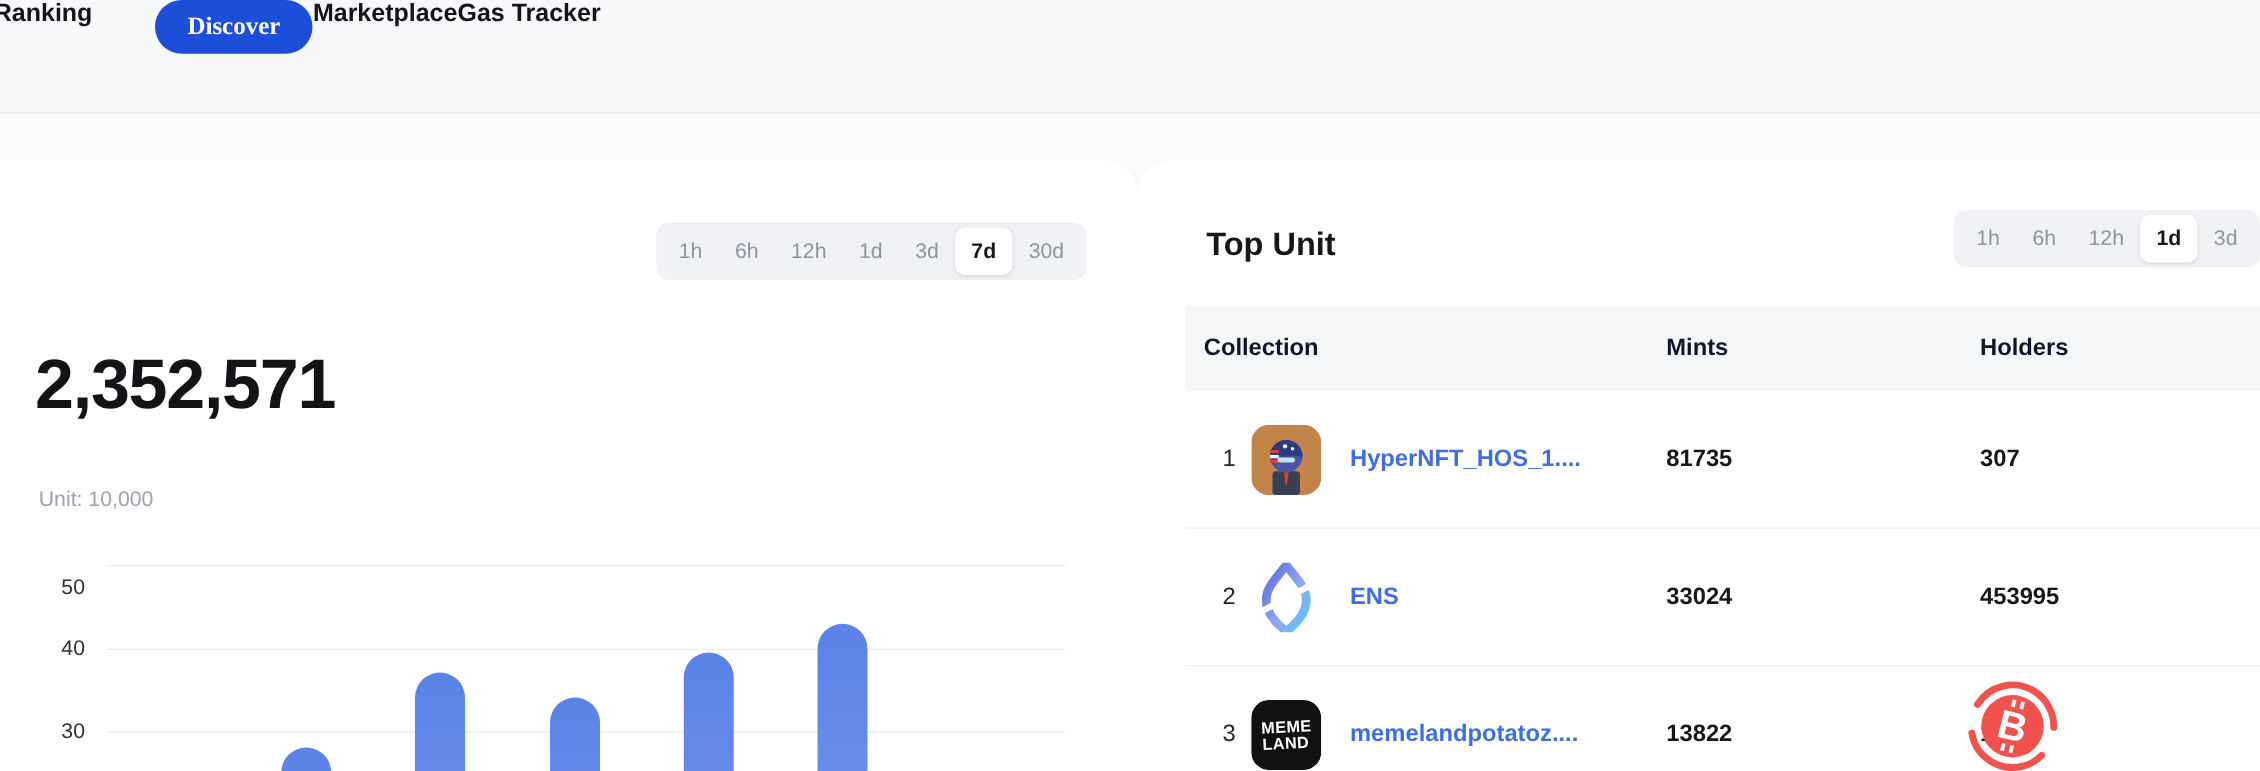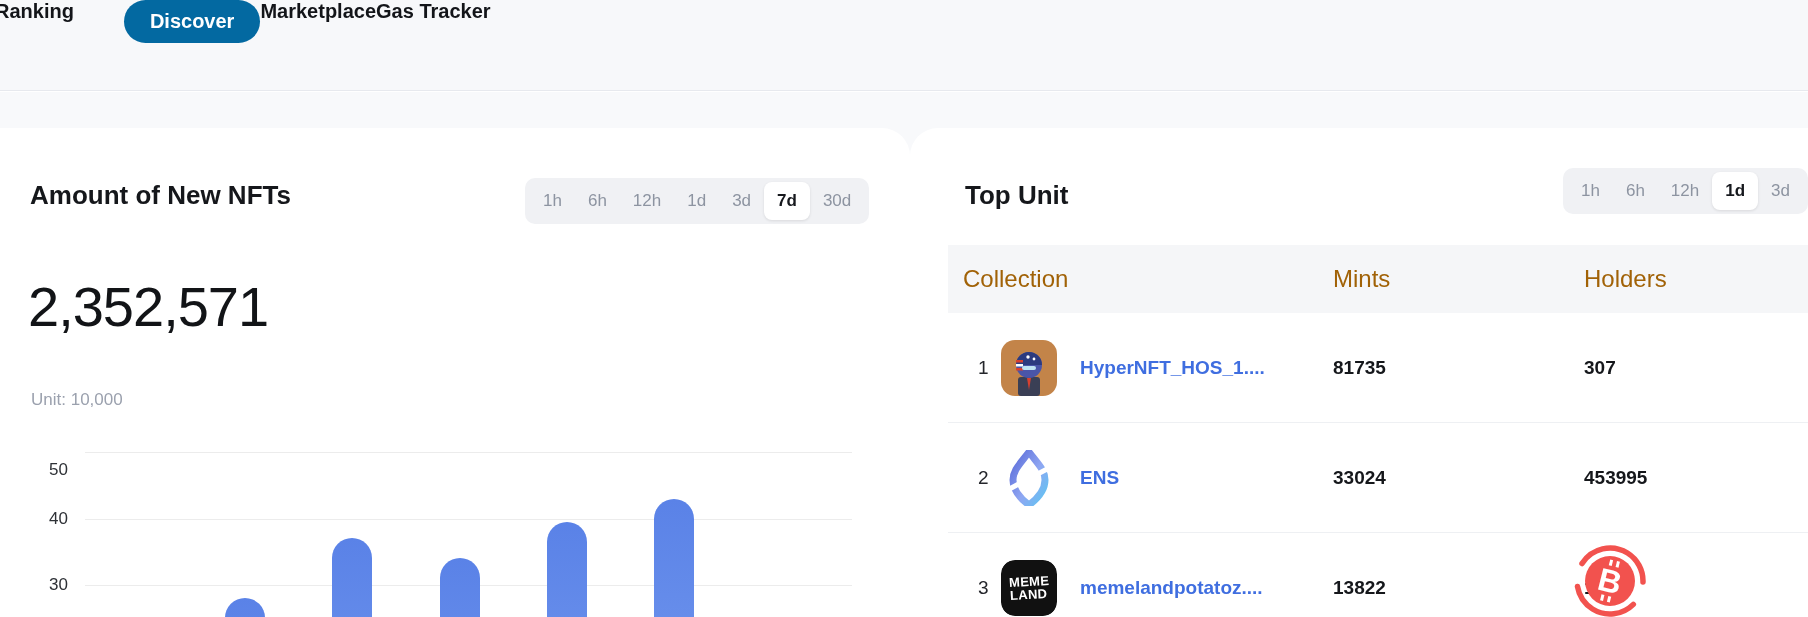--- a/index.html
+++ b/index.html
@@ -6,22 +6,22 @@
   html,body { width:1808px; height:617px; overflow:hidden; background:#fff;
               font-family:"Liberation Sans", sans-serif; color:#17191d; }
 
   
   .navbar { position:absolute; left:0; top:0; width:1808px; height:91px;
             background:#f7f8fa; border-bottom:1px solid #e7e9ee;
             display:flex; align-items:flex-start; }
   .nav-item { font-size:20px; font-weight:700; color:#131519; 
               cursor:pointer; white-space:nowrap; }
   .nav-item:first-child { margin-left:-5px; }
-  .nav-item.active { background:#0369a1; color:#fff; border-radius:22px;
-                     padding:10px 26px; margin-left:50px; }
+  .nav-item.active { background:#1d4ed8; color:#fff; border-radius:22px;
+                     padding:10px 26px; margin-left:50px;font-family:Liberation Serif, serif; }
   .hero-band { position:absolute; left:0; top:92px; width:1808px; height:36px;
                background:#f8f9fb; }
 
   
   .content { position:absolute; left:0; top:128px; width:1808px; height:489px;
              background:#f8f9fb; }
   .panel { position:absolute; top:0; height:489px; background:#fff; }
   .panel-left  { left:0; width:910px; border-radius:0 28px 0 0; }
   .panel-right { left:910px; width:898px; border-radius:28px 0 0 0; }
 
@@ -34,38 +34,38 @@
                     border-radius:10px; display:flex; align-items:center; padding:0 5px; }
   .panel-left  .range-selector { left:525px; top:50px; }
   .panel-right .range-selector { left:653px; top:40px; }
   .range-item { font-size:17px; color:#8d94a1; padding:0 13px; height:38px;
                 line-height:38px; cursor:pointer; border-radius:8px; white-space:nowrap; }
   .range-item.active { background:#fff; color:#16181d; font-weight:600;
                        box-shadow:0 1px 3px rgba(0,0,0,.10); }
 
   
   .total-number { position:absolute; left:28px; top:146px; font-size:56px;
-                  font-weight:400; color:#121417; letter-spacing:-1px; }
+                  font-weight:700; color:#121417; letter-spacing:-1px; }
   .unit-label { position:absolute; left:31px; top:262px; font-size:17px; color:#9ba1ae; }
 
   .chart { position:absolute; left:0; top:302px; width:910px; height:187px; overflow:hidden; }
   .gridline { position:absolute; left:85px; width:767px; height:1px; background:#ececec; }
   .y-label { position:absolute; left:18px; width:50px; text-align:right;
              font-size:17px; color:#2e3136; transform:translateY(-50%); }
   .bar { position:absolute; width:40px; height:320px;
          border-radius:20px 20px 0 0;
          background:linear-gradient(180deg,#5a82e7 0%,#7ba0f1 100%); }
   .watermark { position:absolute; left:695px; top:54px; font-size:29px; font-weight:800;
                color:#c5cfe6; letter-spacing:2px; }
 
   
   .table-header { position:absolute; left:38px; right:0; top:117px; height:68px;
                   background:#f5f6f8; }
   .table-header .col { position:absolute; top:50%; transform:translateY(-50%);
-                       font-size:24px; font-weight:400; color:#a16207; }
+                       font-size:19px; font-weight:700; color:#0f172a; }
   .col-name    { left:15px; }
   .col-mints   { left:385px; }
   .col-holders { left:636px; }
 
   .table-rows { position:absolute; left:38px; right:0; top:185px; }
   .table-row { position:relative; height:110px; border-bottom:1px solid #eef0f3; cursor:pointer; }
   .table-row:last-child { border-bottom:none; }
   .rank { position:absolute; left:30px; top:50%; transform:translateY(-50%);
           font-size:19px; color:#24262b; }
   .avatar { position:absolute; left:53px; top:27px; width:56px; height:56px;
@@ -89,21 +89,20 @@
     <div class="nav-item">Ranking</div>
     <div class="nav-item active">Discover</div>
     <div class="nav-item">Marketplace</div>
     <div class="nav-item">Gas Tracker</div>
   </div>
 <div class="hero-band"></div>
 
 <div class="content">
 
   <div class="panel panel-left">
-    <div class="panel-title">Amount of New NFTs</div>
     <div class="range-selector">
         <div class="range-item">1h</div>
         <div class="range-item">6h</div>
         <div class="range-item">12h</div>
         <div class="range-item">1d</div>
         <div class="range-item">3d</div>
         <div class="range-item active">7d</div>
         <div class="range-item">30d</div>
       </div>
     <div class="total-number">2,352,571</div>

